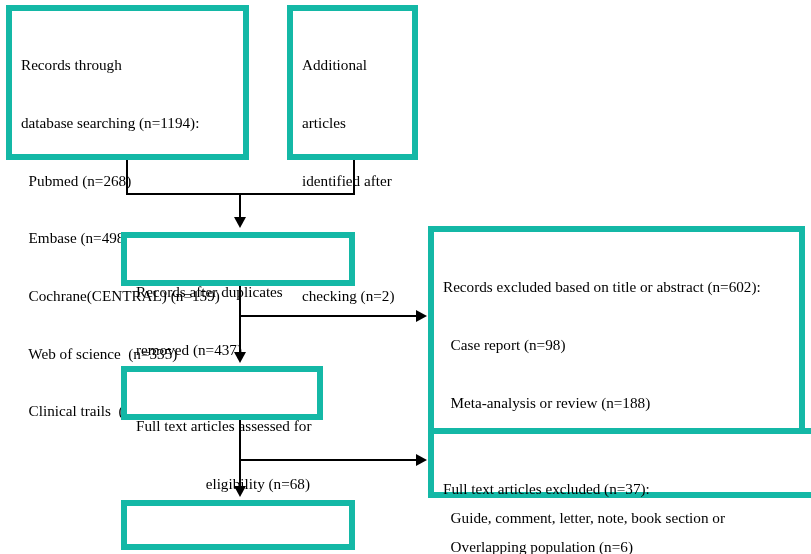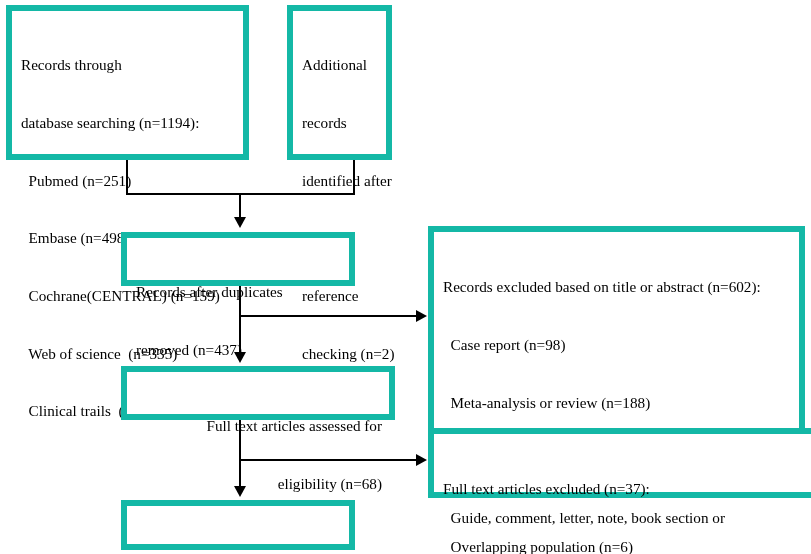--- a/index.html
+++ b/index.html
@@ -55,33 +55,32 @@
   }
 </style>
 </head>
 <body>
 
 <div id="canvas">
 
   <div class="box" style="left:6px; top:5px; width:243px; height:155px;">
     <span class="ln">Records through</span>
     <span class="ln">database searching (n=1194):</span>
-    <span class="ln">  Pubmed (n=251)</span>
+    <span class="ln">  Pubmed (n=268)</span>
     <span class="ln">  Embase (n=498)</span>
     <span class="ln">  Cochrane(CENTRAL) (n=159)</span>
     <span class="ln">  Web of science  (n=335)</span>
     <span class="ln">  Clinical trails  (n=23)</span>
   </div>
 
-  <div class="box" style="left:287px; top:5px; width:105px; height:155px;">
+  <div class="box" style="left:287px; top:5px; width:131px; height:155px;">
     <span class="ln">Additional</span>
-    <span class="ln">records</span>
+    <span class="ln">articles</span>
     <span class="ln">identified after</span>
     <span class="ln">manual</span>
-    <span class="ln">reference</span>
     <span class="ln">checking (n=2)</span>
   </div>
 
   <div class="vline" style="left:126px; top:160px; height:35px;"></div>
   <div class="vline" style="left:353px; top:160px; height:35px;"></div>
   <div class="hline" style="left:126px; top:193px; width:229px;"></div>
   <div class="vline" style="left:239px; top:193px; height:28px;"></div>
   <div class="arrow-down" style="left:234px; top:217px;"></div>
 
   <div class="box" style="left:121px; top:232px; width:234px; height:54px;">
@@ -98,21 +97,21 @@
     
     
     
   </div>
 
   <div class="vline" style="left:239px; top:286px; height:70px;"></div>
   <div class="hline" style="left:239px; top:315px; width:178px;"></div>
   <div class="arrow-right" style="left:416px; top:310px;"></div>
   <div class="arrow-down" style="left:234px; top:352px;"></div>
 
-  <div class="box" style="left:121px; top:366px; width:274px; height:54px;text-align:right;">
+  <div class="box" style="left:121px; top:366px; width:202px; height:54px;text-align:right;">
     <span class="ln">Full text articles assessed for</span>
     <span class="ln">eligibility (n=68)</span>
   </div>
 
   <div class="box" style="left:428px; top:428px; width:453px; height:70px; padding-top:7px;">
     <span class="ln">Full text articles excluded (n=37):</span>
     <span class="ln">  Overlapping population (n=6)</span>
     
   </div>
 

